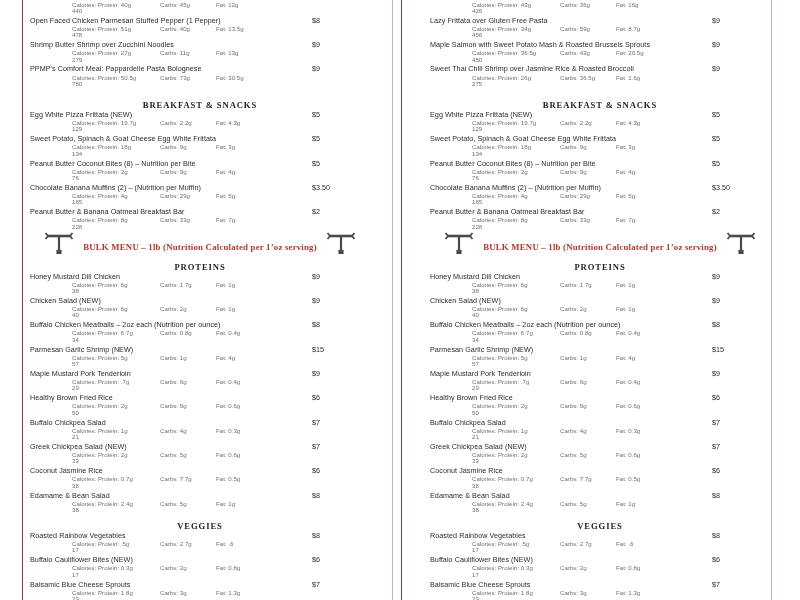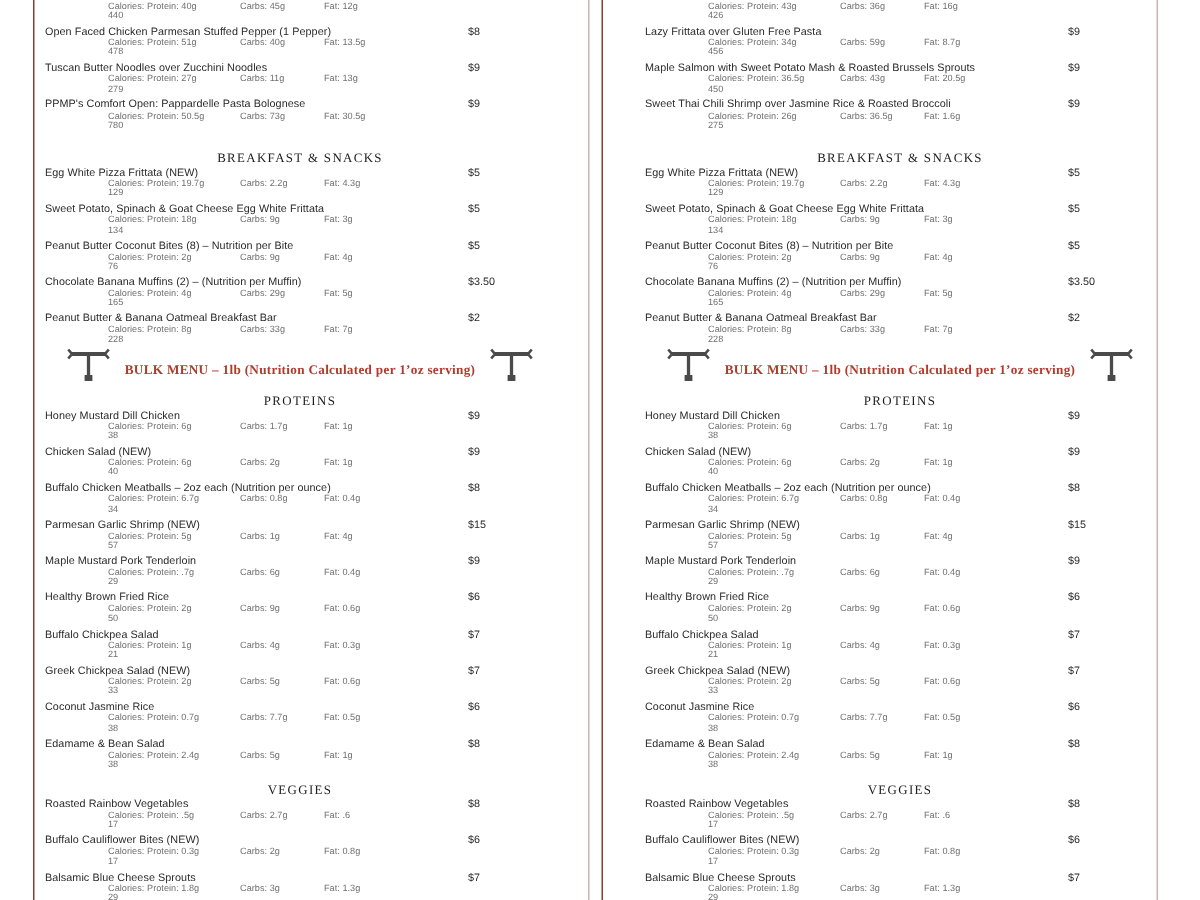--- a/index.html
+++ b/index.html
@@ -27,21 +27,21 @@
               position:absolute;left:282px;}
   .nutri{display:flex;gap:0;font-size:6.1px;color:#6f6f6f;padding:1.5px 0 1.5px 0;
          line-height:1.05;letter-spacing:.02px;}
   .nutri span{display:inline-block;}
   .n1{width:68px;padding-left:42px;}
   .n2{width:62px;}
   .n3{width:56px;}
   .n4{width:50px;}
 
   
-  .sect{font-family:"Liberation Serif",serif;font-weight:normal;font-size:8.6px;
+  .sect{font-family:"Liberation Serif",serif;font-weight:bold;font-size:8.6px;
         letter-spacing:.9px;text-align:center;color:#1d1d1d;}
   .bulkbar{position:relative;text-align:center;padding:4px 0 2px 0;}
   .bulk-title{font-family:Liberation Serif, serif;font-weight:bold;font-size:8.8px;
               color:#b03a2e;letter-spacing:.2px;}
   .bb{position:absolute;top:-2px;width:30px;height:26px;}
   .bb.left{left:14px;} .bb.right{right:14px;}
   .gap-s{height:6px;} .gap-m{height:11px;}
 </style>
 </head>
 <body>
@@ -64,31 +64,31 @@
           <span class="item-name">Open Faced Chicken Parmesan Stuffed Pepper (1 Pepper)</span>
           <span class="item-price">$8</span>
         </div>
         <div class="nutri">
           <span class="n1">Calories: 478</span>
           <span class="n2">Protein: 51g</span>
           <span class="n3">Carbs: 40g</span>
           <span class="n4">Fat: 13.5g</span>
         </div>
         <div class="item">
-          <span class="item-name">Tuscan Butter Noodles over Zucchini Noodles</span>
+          <span class="item-name">Shrimp Butter Shrimp over Zucchini Noodles</span>
           <span class="item-price">$9</span>
         </div>
         <div class="nutri">
           <span class="n1">Calories: 279</span>
           <span class="n2">Protein: 27g</span>
           <span class="n3">Carbs: 11g</span>
           <span class="n4">Fat: 13g</span>
         </div>
         <div class="item">
-          <span class="item-name">PPMP's Comfort Open: Pappardelle Pasta Bolognese</span>
+          <span class="item-name">PPMP's Comfort Meal: Pappardelle Pasta Bolognese</span>
           <span class="item-price">$9</span>
         </div>
         <div class="nutri">
           <span class="n1">Calories: 780</span>
           <span class="n2">Protein: 50.5g</span>
           <span class="n3">Carbs: 73g</span>
           <span class="n4">Fat: 30.5g</span>
         </div>
         <div class="gap-m"></div>
         <div class="sect">BREAKFAST &amp; SNACKS</div>

